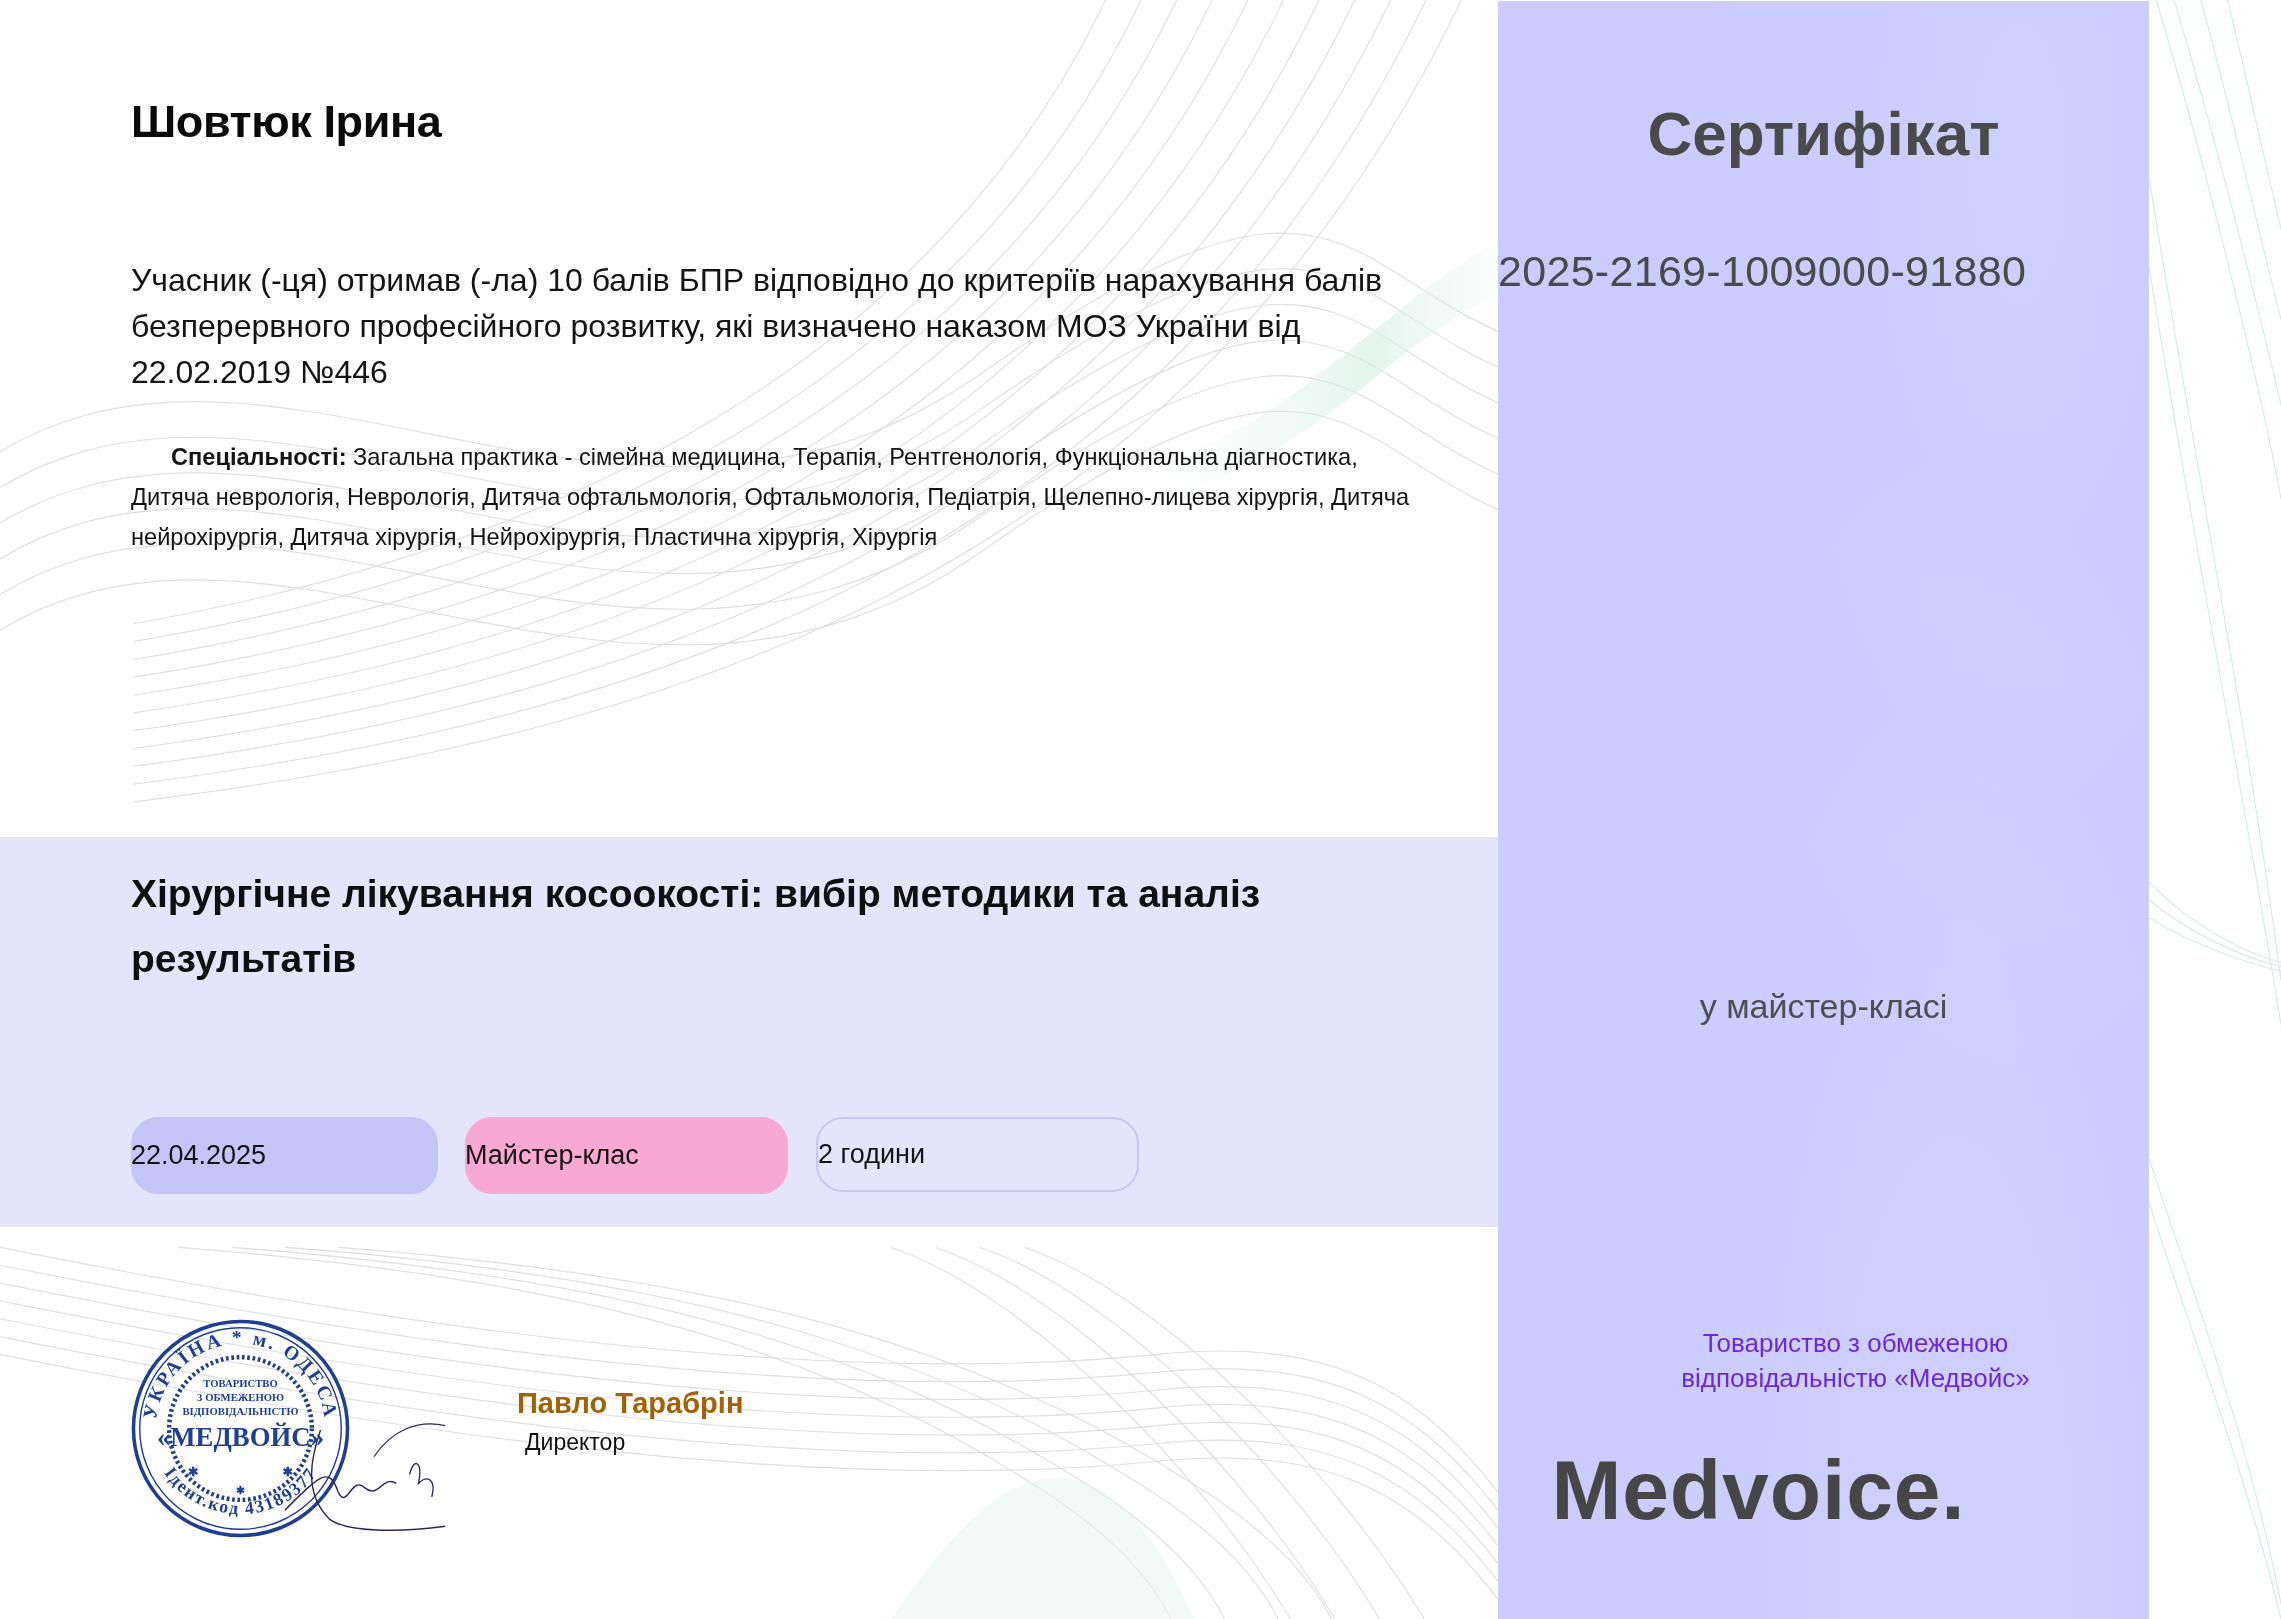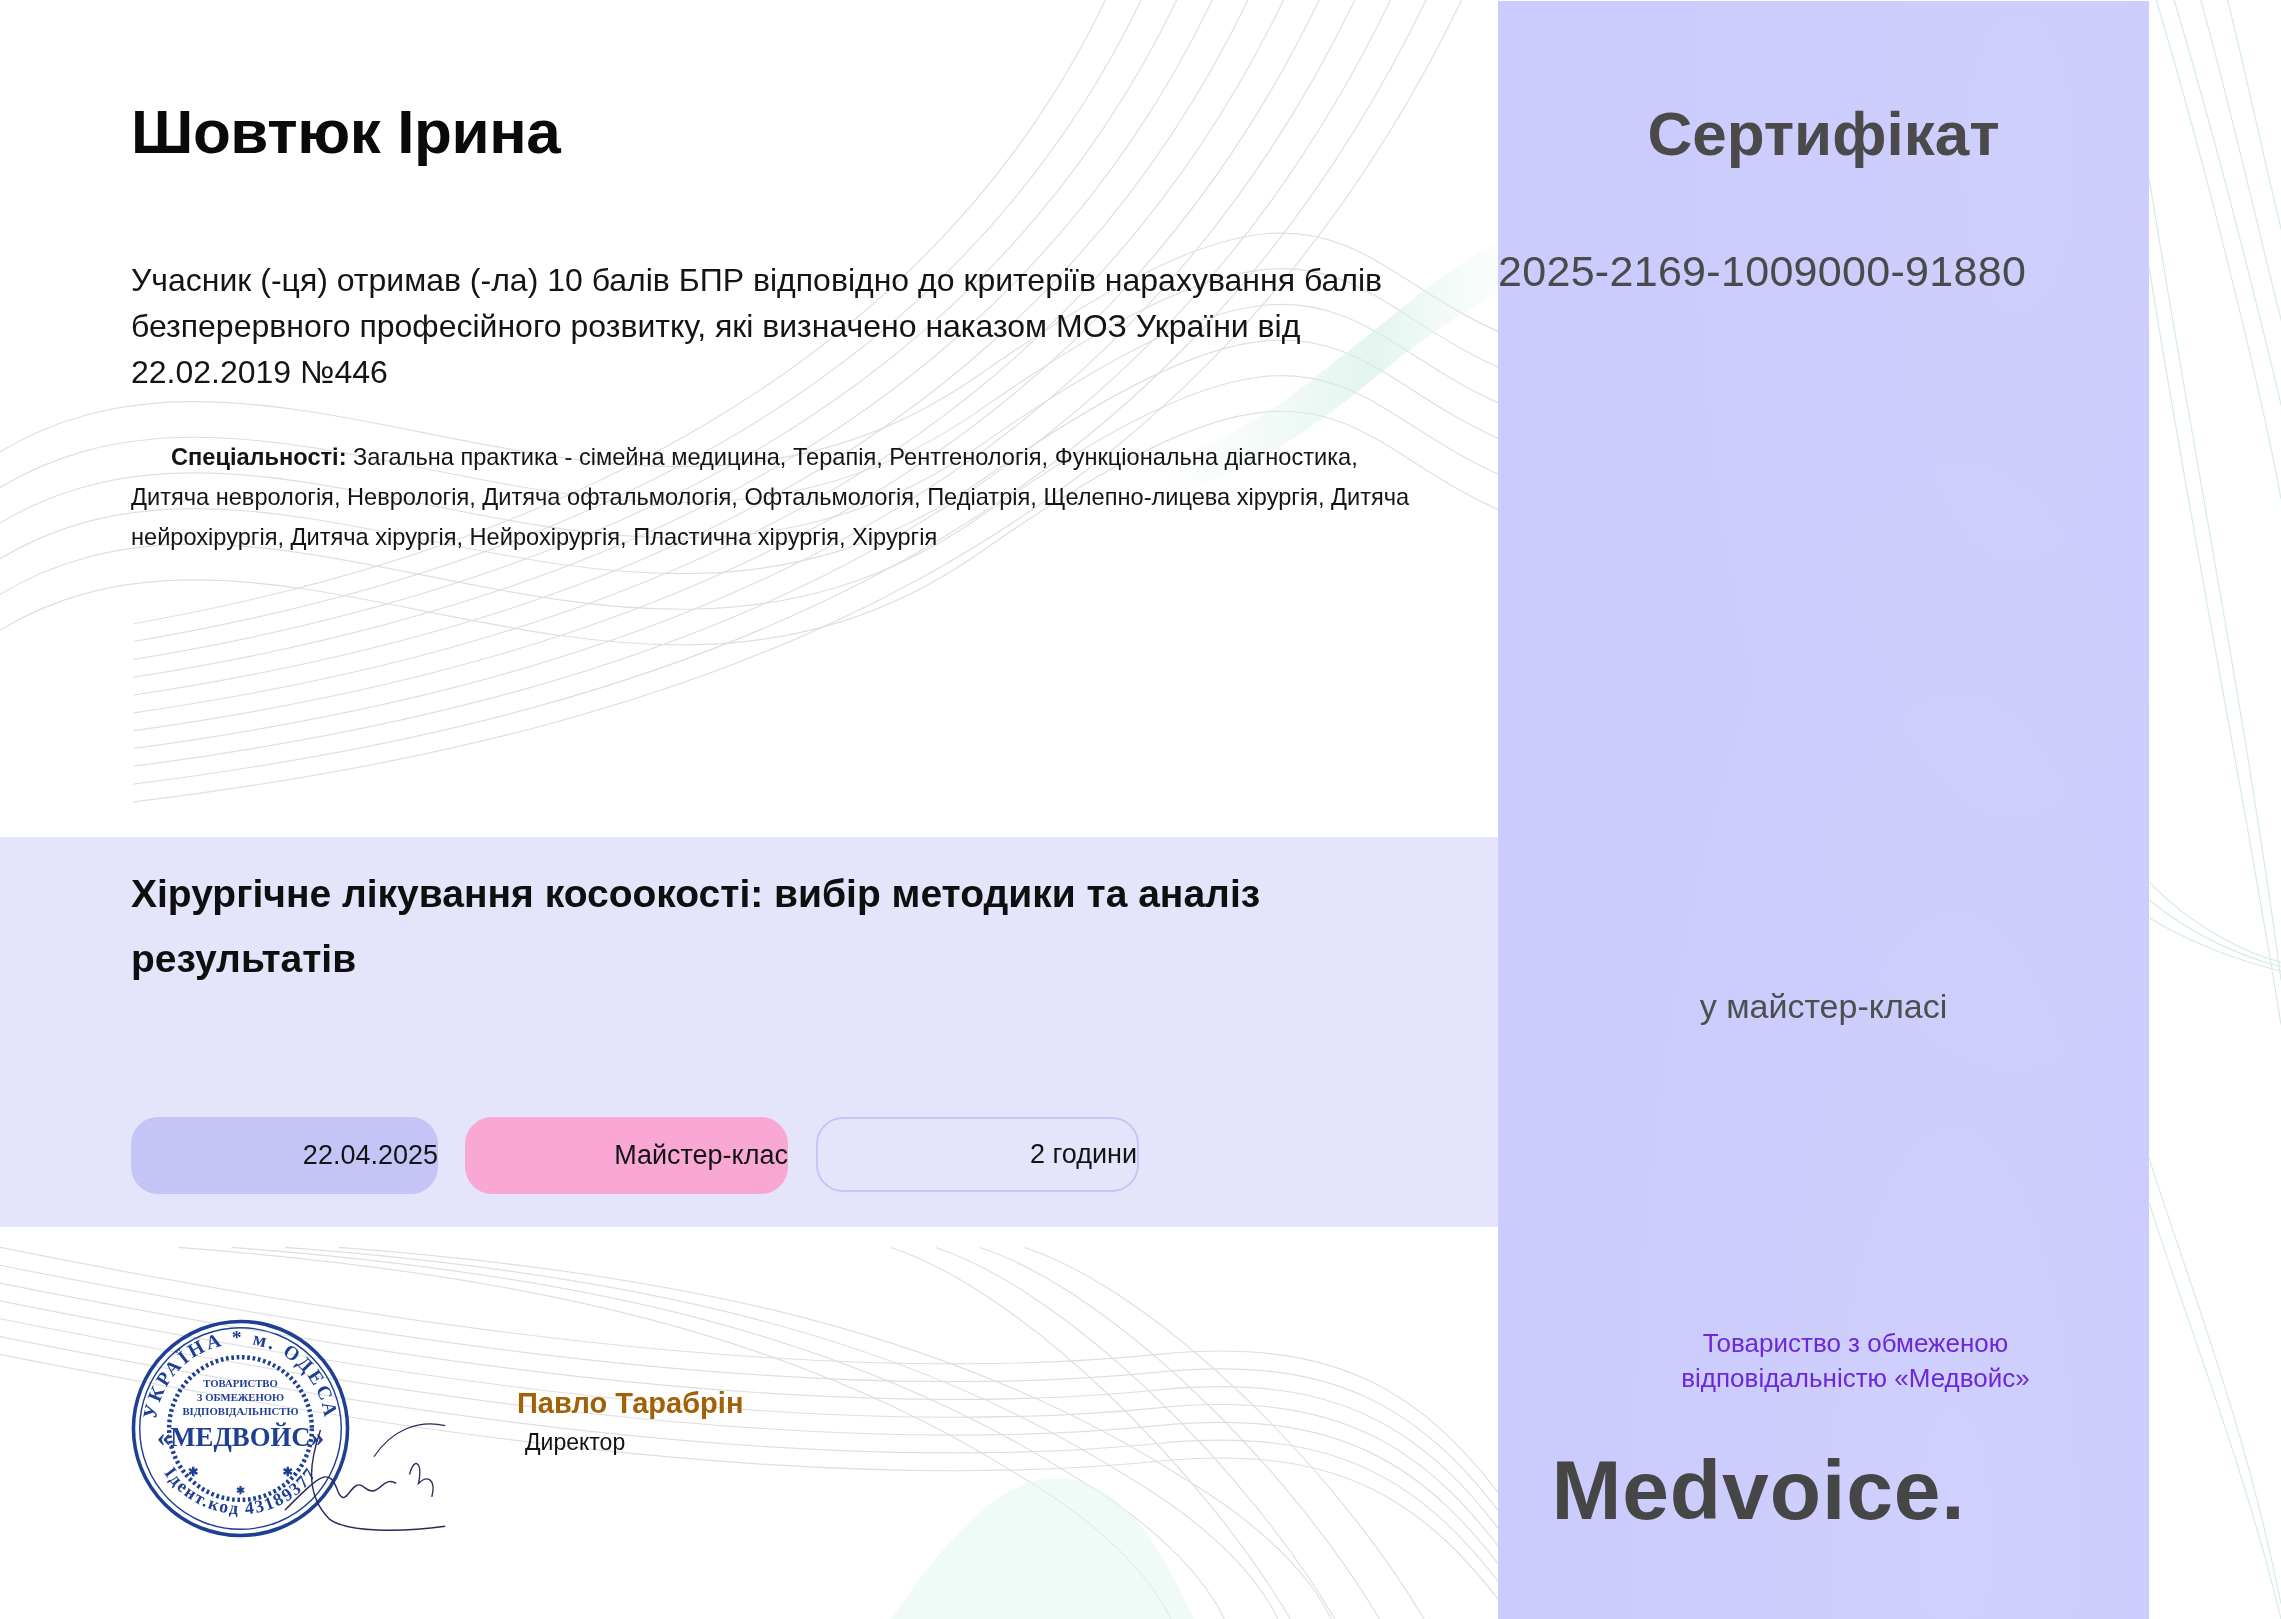--- a/index.html
+++ b/index.html
@@ -42,21 +42,21 @@
   .panel-sheen {
     position: absolute;
     left: 0; top: 0; width: 100%; height: 100%;
     background: radial-gradient(ellipse at 70% 95%, rgba(255,255,255,0.10), rgba(255,255,255,0) 55%),
                 radial-gradient(ellipse at 80% 10%, rgba(255,255,255,0.08), rgba(255,255,255,0) 50%);
   }
   .layer { position: absolute; z-index: 3; }
 
   .recipient-name {
     left: 131px; top: 96px;
-    font-size: 62px;
+    font-size: 45px;
     font-weight: bold;
     letter-spacing: -0.4px;
     color: #0a0a0a;
     white-space: nowrap;
   }
   .statement {
     left: 131px; top: 257px;
     width: 1292px;
     font-size: 32px;
     line-height: 46px;
@@ -81,21 +81,21 @@
   }
   .pill {
     position: absolute;
     z-index: 3;
     top: 1117px;
     height: 77px;
     border-radius: 27px;
     box-sizing: border-box;
     display: flex;
     align-items: center;
-    justify-content: flex-end;
+    justify-content: flex-start;
     font-size: 27px;
     color: #141414;
   }
   .pill-date  { left: 131px; width: 307px; background: #c4c4f7; }
   .pill-type  { left: 465px; width: 323px; background: #f9a8d4; }
   .pill-hours { left: 816px; width: 323px; height: 75px; background: transparent; border: 2.7px solid #c6c6f3; }
 
   .stamp {
     left: 129px; top: 1317px;
     width: 223px; height: 223px;

